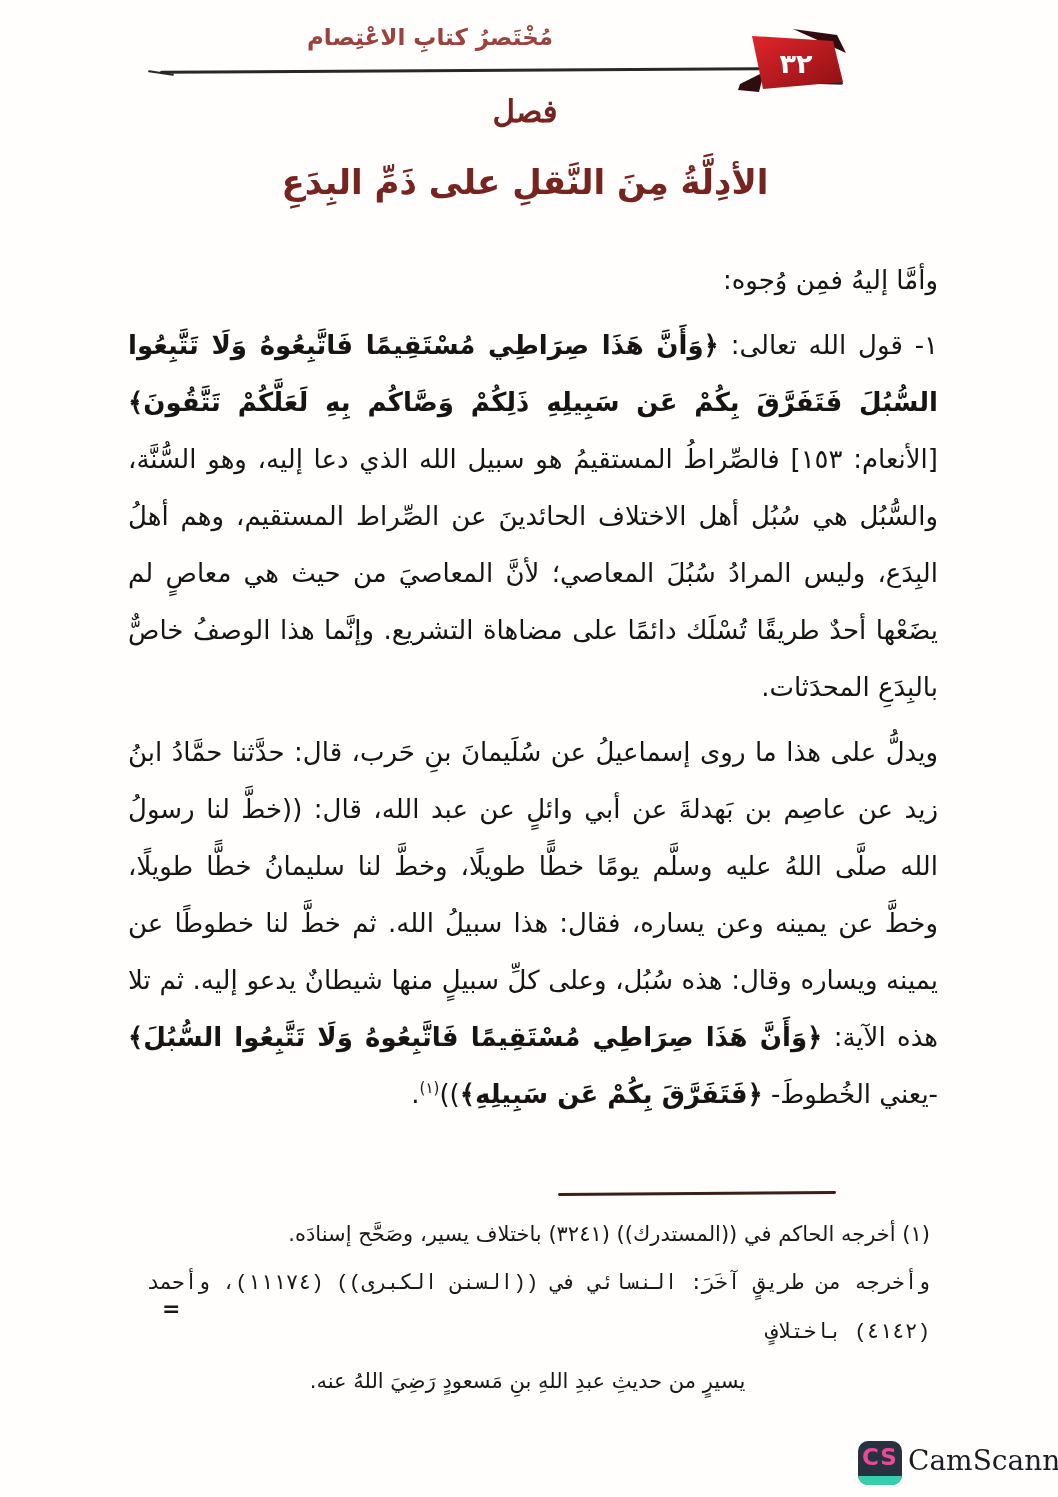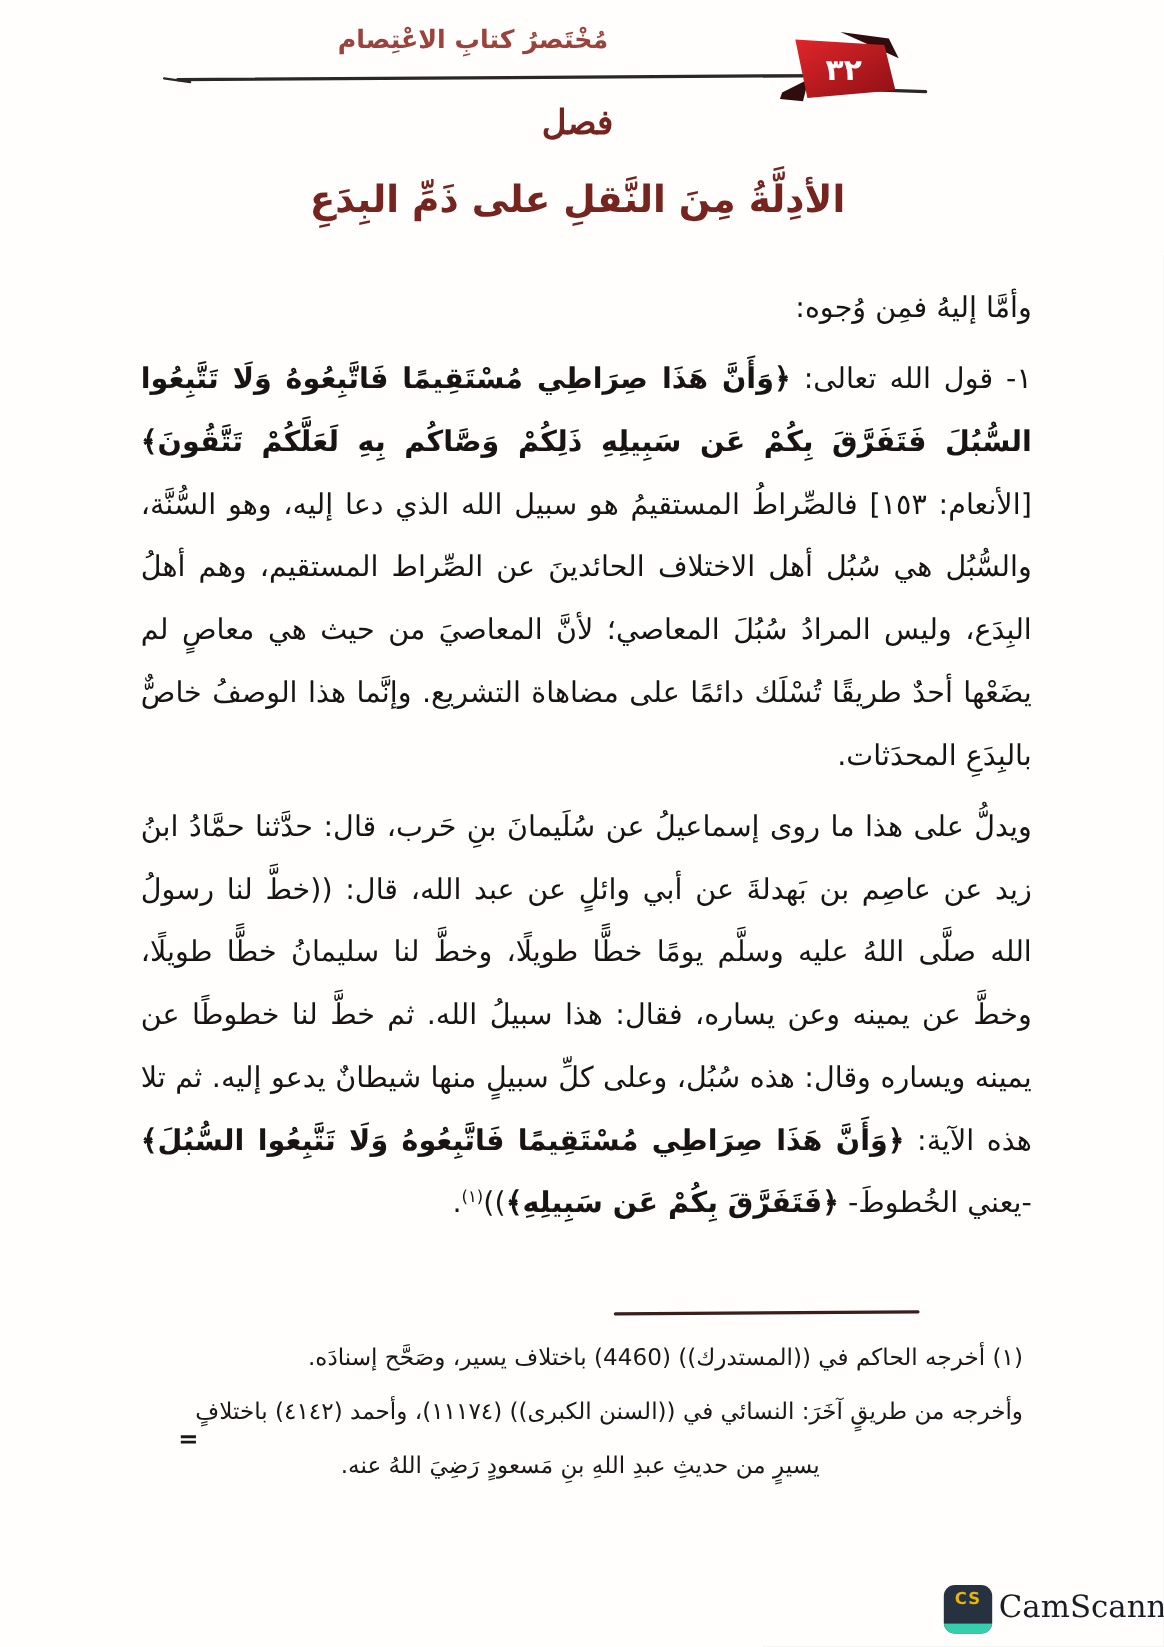--- a/index.html
+++ b/index.html
@@ -26,21 +26,21 @@
     transform:rotate(-0.35deg);
   }
   .header-rule-tail{
     position:absolute;left:148px;top:72px;width:26px;height:2px;
     background:#2a2726;border-radius:2px;transform:rotate(8deg);
   }
   .header-rule-stub{
     position:absolute;left:793px;top:81px;width:50px;height:3px;
     background:#2a2726;border-radius:2px;transform:rotate(2deg);
   }
-  .page-ribbon{position:absolute;left:709px;top:28px;width:120px;height:68px;}
+  .page-ribbon{position:absolute;left:738px;top:28px;width:120px;height:68px;}
   
   .section-word{
     position:absolute;left:120px;right:128px;top:93px;
     text-align:center;color:#76241f;font-size:31px;font-weight:700;font-family:Liberation Serif, serif;
   }
   .chapter-title{
     position:absolute;left:120px;right:128px;top:162px;
     text-align:center;color:#76241f;font-size:34px;font-weight:700;
   }
   
@@ -55,35 +55,35 @@
   
   .footnote-divider{
     position:absolute;left:558px;top:1192px;width:278px;height:3px;
     background:#3a1f1c;border-radius:2px;transform:rotate(-0.4deg);
   }
   .footnotes{
     position:absolute;left:125px;right:128px;top:1210px;
     direction:rtl;font-size:21px;line-height:49px;color:#1b1715;
   }
   .footnotes .fn-line-1{text-align:right;}
-  .footnotes .fn-line-2{text-align:right;}
+  .footnotes .fn-line-2{text-align:right;font-family:Liberation Mono, monospace;}
   .footnotes .fn-line-3{text-align:center;}
   .continuation-mark{
     position:absolute;left:162px;top:1296px;
     font-size:22px;color:#1b1715;font-weight:700;
   }
   
   .cs-badge{
     position:absolute;left:858px;top:1441px;width:44px;height:44px;
     background:#273240;border-radius:10px;overflow:hidden;
   }
   .cs-badge .cs-letters{
     position:absolute;top:3px;left:0;width:100%;
-    text-align:center;color:#eab308;
-    font-size:15px;font-weight:700;letter-spacing:1px;
+    text-align:center;color:#ec4899;
+    font-size:23px;font-weight:700;letter-spacing:1px;
     font-family:"DejaVu Sans",sans-serif;
   }
   .cs-badge .cs-teal-strip{
     position:absolute;bottom:0;left:0;width:100%;height:9px;
     background:#35cfae;
   }
   .cs-name{
     position:absolute;left:908px;top:1444px;
     font-family:"DejaVu Serif",serif;
     font-size:28px;color:#191e24;direction:ltr;
@@ -126,21 +126,21 @@
       <span>١- قول الله تعالى: </span><span class="quran">﴿وَأَنَّ هَذَا صِرَاطِي مُسْتَقِيمًا فَاتَّبِعُوهُ وَلَا تَتَّبِعُوا السُّبُلَ فَتَفَرَّقَ بِكُمْ عَن سَبِيلِهِ ذَلِكُمْ وَصَّاكُم بِهِ لَعَلَّكُمْ تَتَّقُونَ﴾</span><span> [الأنعام: ١٥٣] فالصِّراطُ المستقيمُ هو سبيل الله الذي دعا إليه، وهو السُّنَّة، والسُّبُل هي سُبُل أهل الاختلاف الحائدينَ عن الصِّراط المستقيم، وهم أهلُ البِدَع، وليس المرادُ سُبُلَ المعاصي؛ لأنَّ المعاصيَ من حيث هي معاصٍ لم يضَعْها أحدٌ طريقًا تُسْلَك دائمًا على مضاهاة التشريع. وإنَّما هذا الوصفُ خاصٌّ بالبِدَعِ المحدَثات.</span>
     </p>
     <p>
       <span>ويدلُّ على هذا ما روى إسماعيلُ عن سُلَيمانَ بنِ حَرب، قال: حدَّثنا حمَّادُ ابنُ زيد عن عاصِم بن بَهدلةَ عن أبي وائلٍ عن عبد الله، قال: ((خطَّ لنا رسولُ الله صلَّى اللهُ عليه وسلَّم يومًا خطًّا طويلًا، وخطَّ لنا سليمانُ خطًّا طويلًا، وخطَّ عن يمينه وعن يساره، فقال: هذا سبيلُ الله. ثم خطَّ لنا خطوطًا عن يمينه ويساره وقال: هذه سُبُل، وعلى كلِّ سبيلٍ منها شيطانٌ يدعو إليه. ثم تلا هذه الآية: </span><span class="quran">﴿وَأَنَّ هَذَا صِرَاطِي مُسْتَقِيمًا فَاتَّبِعُوهُ وَلَا تَتَّبِعُوا السُّبُلَ﴾</span><span> -يعني الخُطوطَ- </span><span class="quran">﴿فَتَفَرَّقَ بِكُمْ عَن سَبِيلِهِ﴾</span><span>))</span><span class="fn-ref">(١)</span><span>.</span>
     </p>
   </div>
 
   <div class="footnote-divider"></div>
 
   <div class="footnotes">
-    <div class="fn-line-1">(١) أخرجه الحاكم في ((المستدرك)) (4460) باختلاف يسير، وصَحَّح إسنادَه.</div>
+    <div class="fn-line-1">(١) أخرجه الحاكم في ((المستدرك)) (٣٢٤١) باختلاف يسير، وصَحَّح إسنادَه.</div>
     <div class="fn-line-2">وأخرجه من طريقٍ آخَرَ: النسائي في ((السنن الكبرى)) (١١١٧٤)، وأحمد (٤١٤٢) باختلافٍ</div>
     <div class="fn-line-3">يسيرٍ من حديثِ عبدِ اللهِ بنِ مَسعودٍ رَضِيَ اللهُ عنه.</div>
   </div>
 
   <div class="continuation-mark">=</div>
 
   <div class="cs-badge">
     <div class="cs-letters">CS</div>
     <div class="cs-teal-strip"></div>
   </div>

